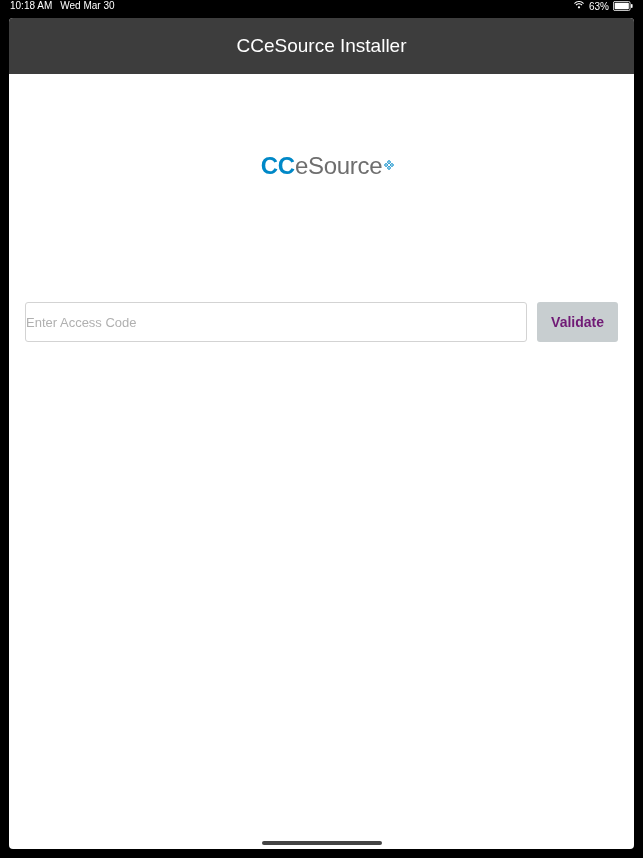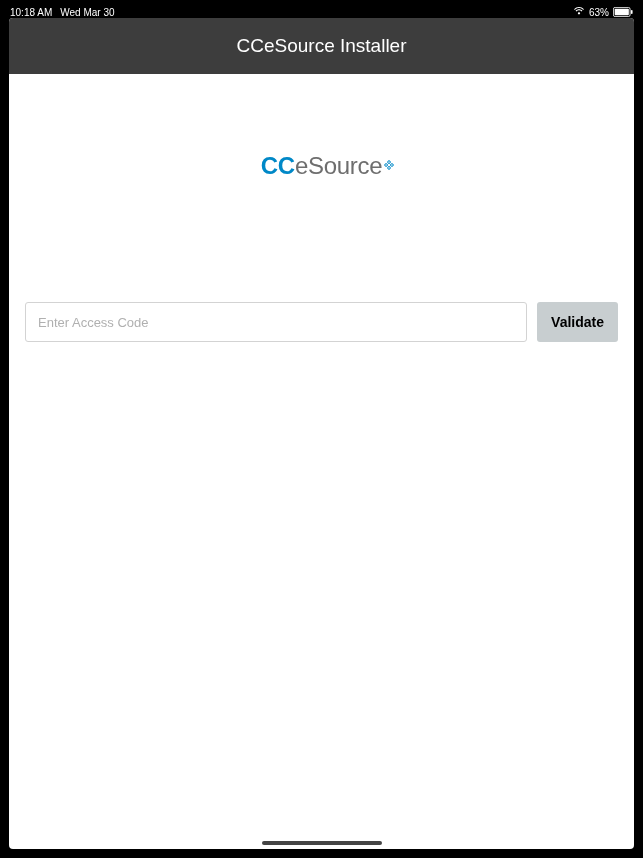--- a/index.html
+++ b/index.html
@@ -11,21 +11,21 @@
       width: 643px;
       height: 858px;
       background: #000;
       font-family: -apple-system, BlinkMacSystemFont, "Helvetica Neue", Arial, sans-serif;
       overflow: hidden;
     }
     .status-bar {
       height: 18px;
       display: flex;
       justify-content: space-between;
-      align-items: flex-end;
+      align-items: flex-start;
       padding: 0 10px;
       color: #fff;
       font-size: 10px;
       font-weight: 500;
     }
     .status-left {
       display: flex;
       align-items: center;
       gap: 8px;
     }
@@ -104,31 +104,31 @@
     .form-row {
       display: flex;
       gap: 10px;
       align-items: stretch;
     }
     .access-code-input {
       flex: 1;
       height: 40px;
       border: 1px solid #d3d3d3;
       border-radius: 3px;
-      padding: 0 12px;
+      padding: 0 0;
       font-size: 13px;
       color: #333;
       outline: none;
     }
     .access-code-input::placeholder {
       color: #b0b0b0;
     }
     .validate-button {
       background: #c8ced0;
-      color: #000000;
+      color: #701a75;
       border: none;
       border-radius: 3px;
       padding: 0 14px;
       font-size: 14px;
       font-weight: 600;
       height: 40px;
       cursor: pointer;
     }
     .home-indicator {
       position: absolute;

